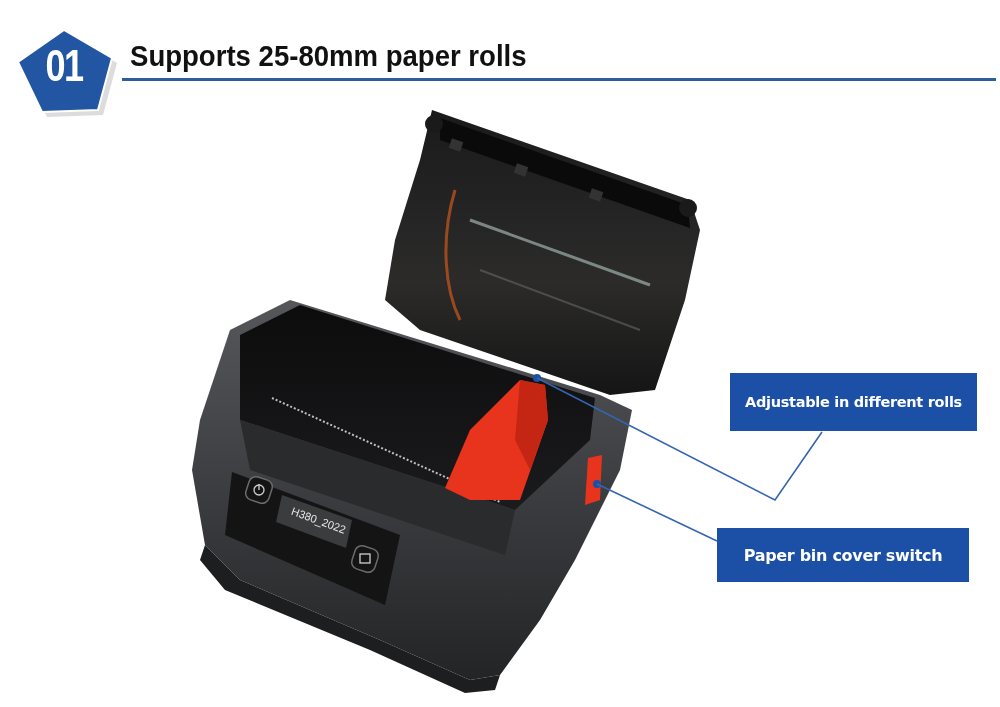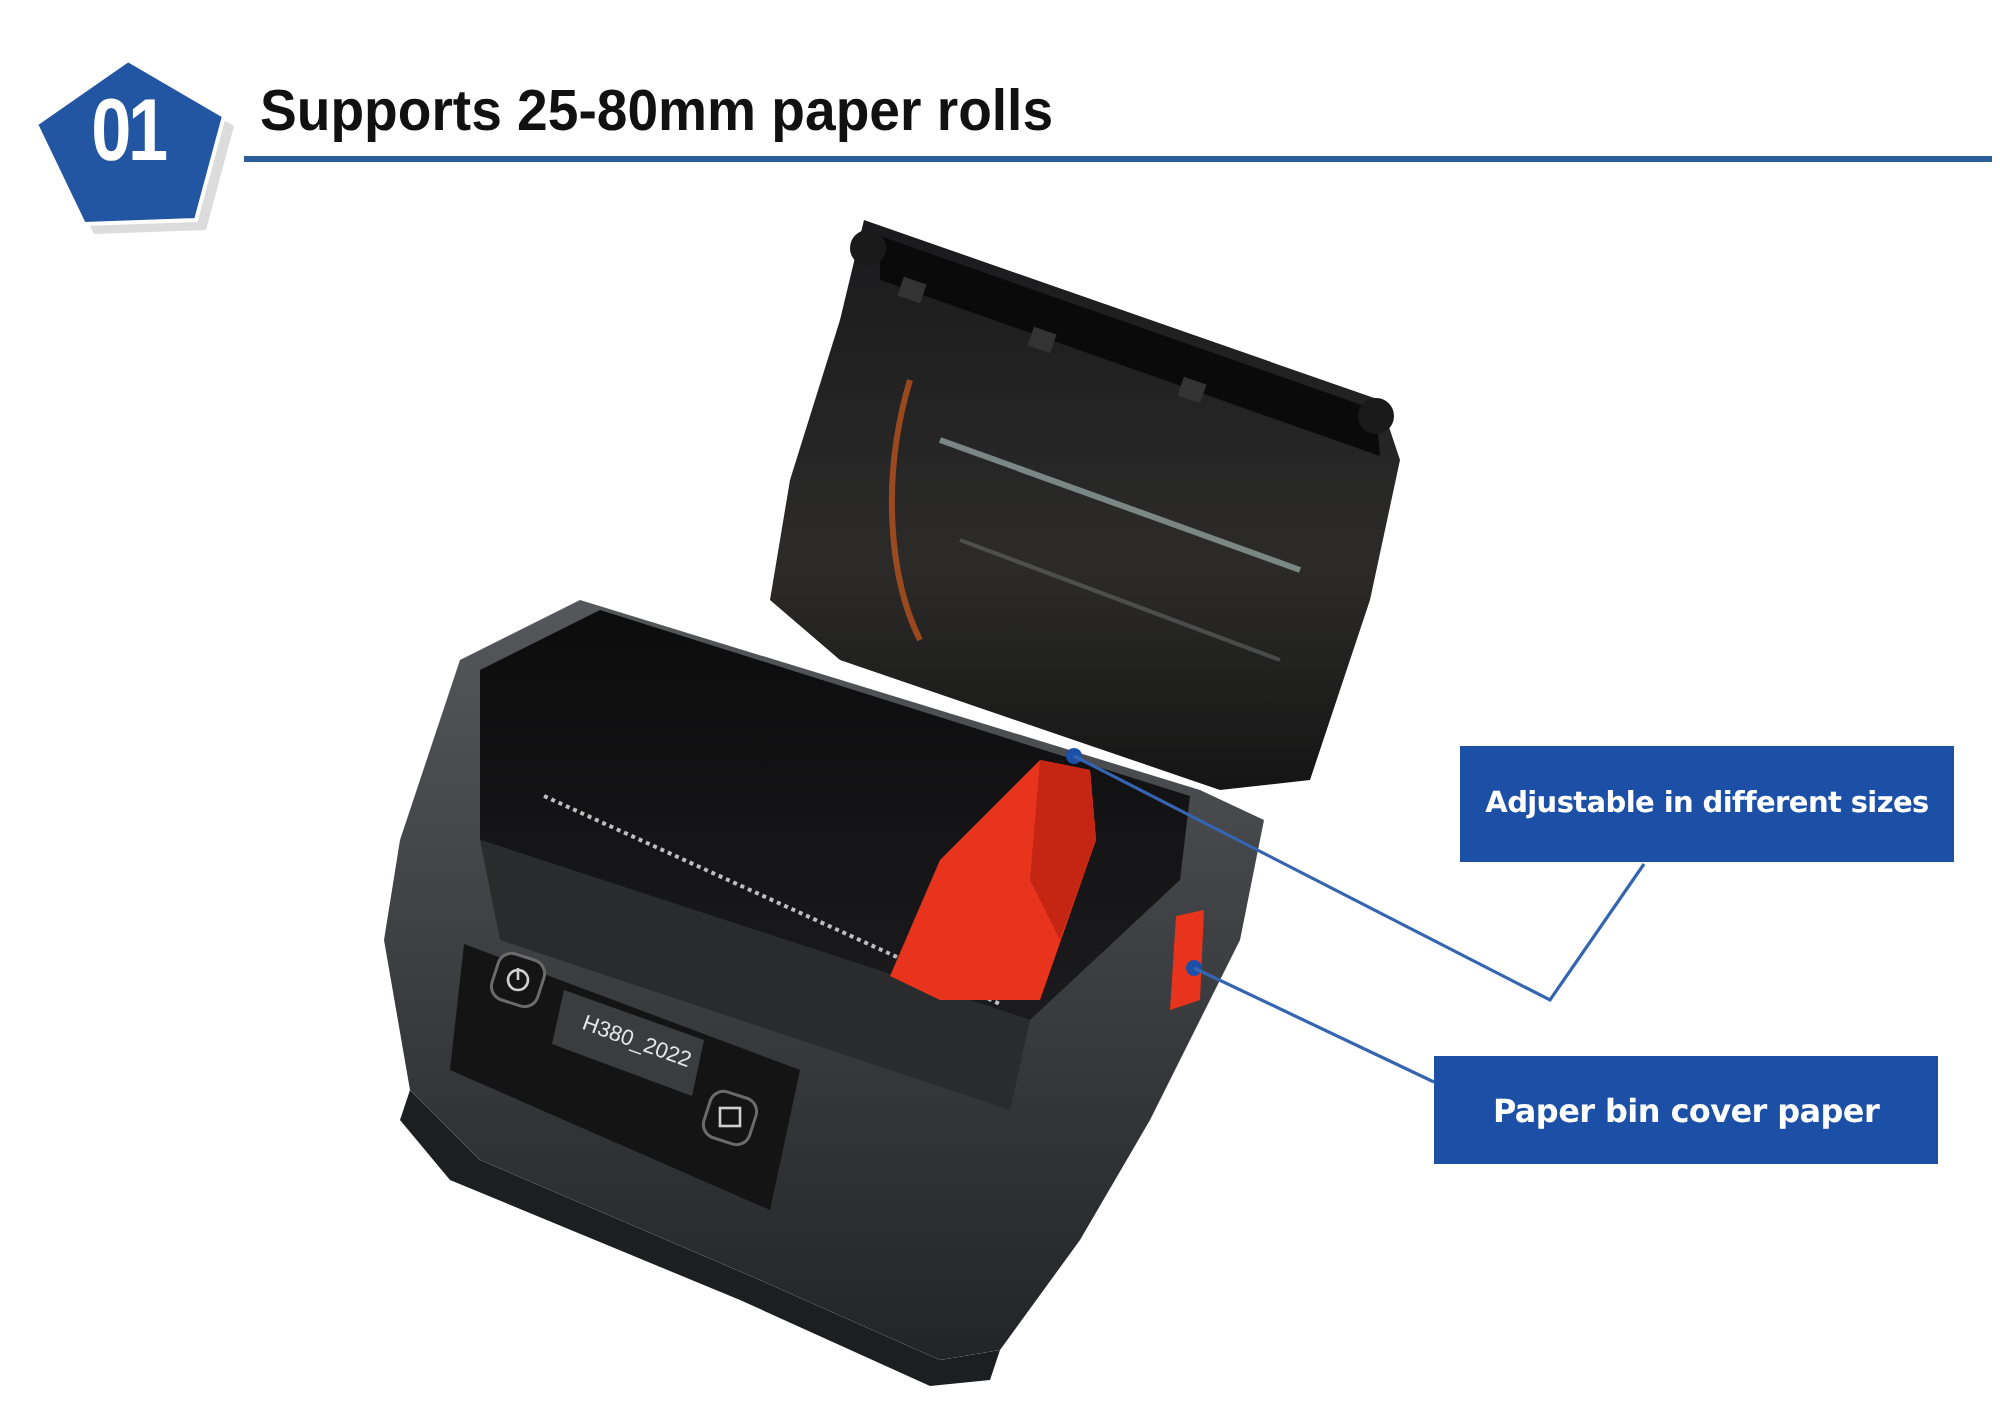--- a/index.html
+++ b/index.html
@@ -91,17 +91,17 @@
 <svg class="badge" viewBox="0 0 104 92" xmlns="http://www.w3.org/2000/svg">
   <polygon points="52,6 100,34 86,86 30,88 6,38" fill="#9a9a9a" opacity="0.35" transform="translate(3,3)"></polygon>
   <polygon points="50,4 98,32 84,84 28,86 4,36" fill="#2256a2" stroke="#ffffff" stroke-width="2"></polygon>
 </svg>
 <div class="badge-num">01</div>
 
 <div class="title">Supports 25-80mm paper rolls</div>
 <div class="rule"></div>
 
 <div class="callout callout-1">
-  <span>Adjustable in different sizes</span>
+  <span>Adjustable in different rolls</span>
 </div>
 <div class="callout callout-2">
-  <span>Paper bin cover paper</span>
+  <span>Paper bin cover switch</span>
 </div>
 
 </body></html>

